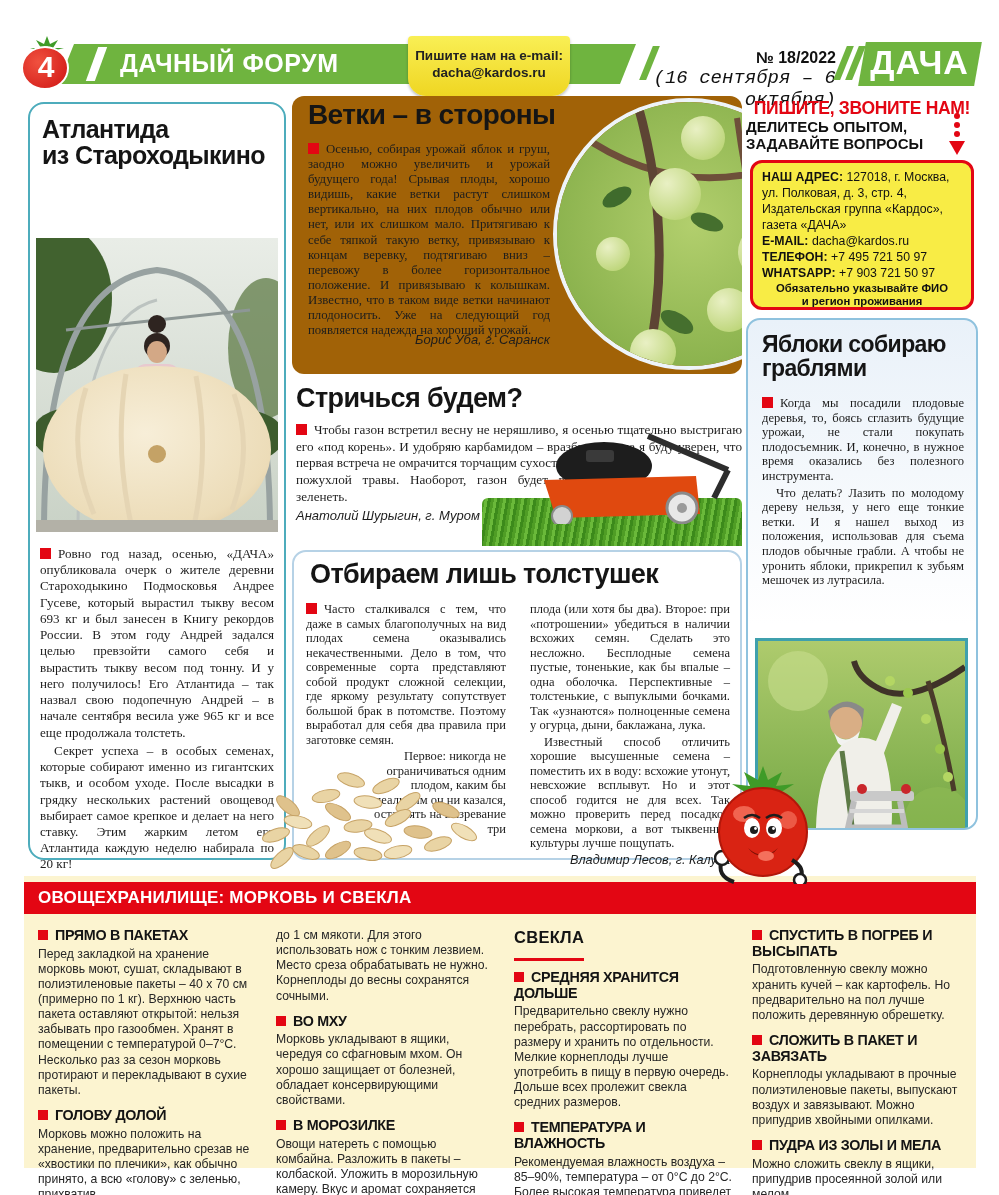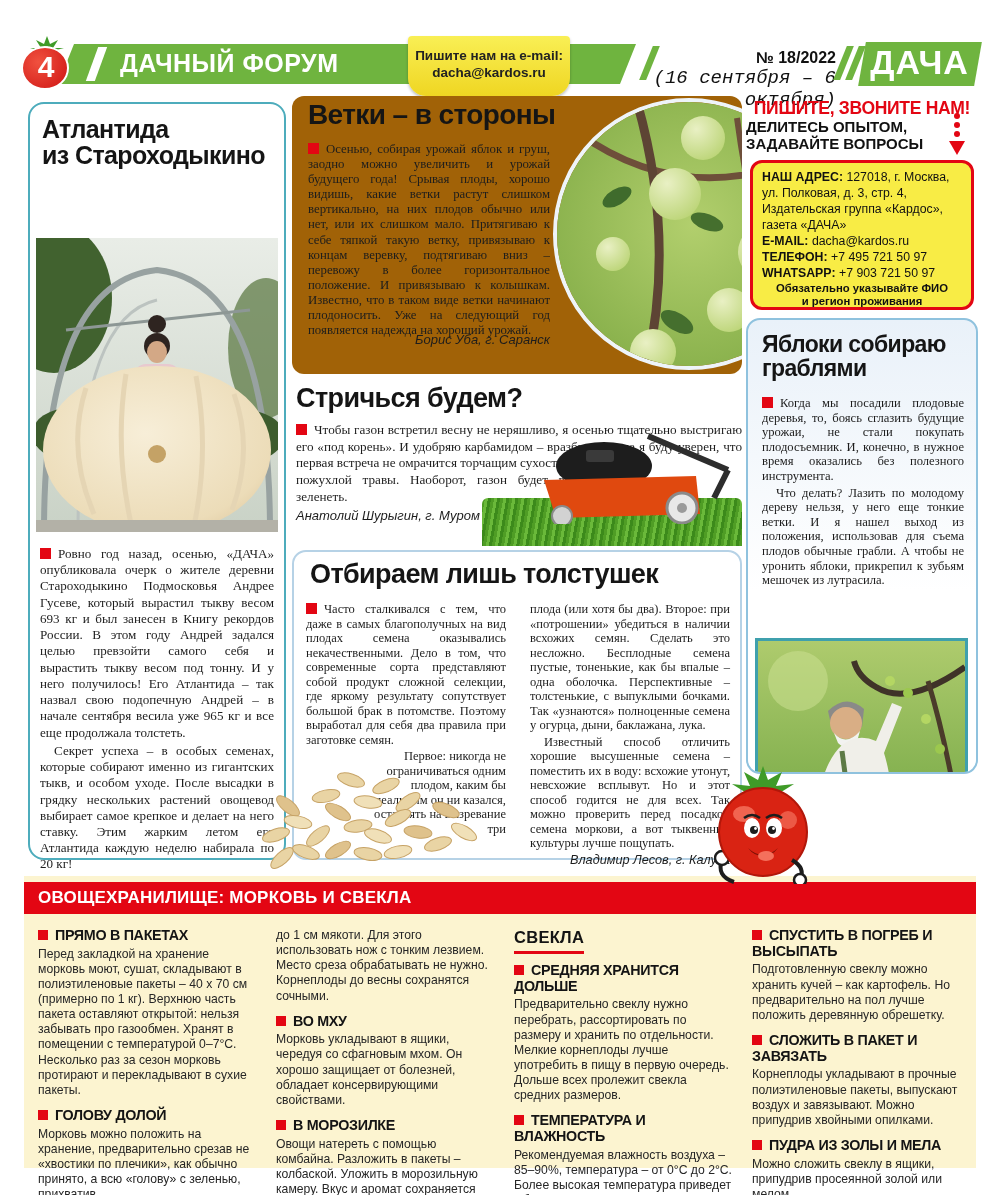--- a/index.html
+++ b/index.html
@@ -57,38 +57,38 @@
   .indent{text-indent:14px;}
   .seeds{left:246px;top:740px;width:268px;height:132px;z-index:6;}
   
   .ct-head{left:746px;top:98px;width:232px;text-align:center;color:#e30613;font-weight:bold;font-size:17.5px;letter-spacing:-0.3px;}
   .ct-sub{left:746px;top:118px;width:218px;text-align:left;color:#111;font-weight:bold;font-size:15px;line-height:1.15;}
   .ct-arrow{left:948px;top:112px;width:18px;height:46px;}
   .ct-box{left:750px;top:160px;width:224px;height:150px;background:#f8ec45;border:3px solid #e30613;border-radius:12px;
           box-sizing:border-box;padding:7px 9px;font-size:12.3px;line-height:1.3;color:#111;}
   .ct-note{text-align:center;font-weight:bold;font-size:11.3px;line-height:1.2;}
   
-  .yab-box{left:746px;top:318px;width:232px;height:456px;border:2.5px solid #8fc2de;border-radius:14px;
+  .yab-box{left:746px;top:318px;width:232px;height:512px;border:2.5px solid #8fc2de;border-radius:14px;
            background:linear-gradient(#e9f1f9,#ffffff 60%);box-sizing:border-box;overflow:hidden;}
   .yab-title{position:absolute;left:14px;top:12px;font-size:23px;}
   .yab-text{position:absolute;left:14px;top:76px;width:202px;font-size:12.6px;line-height:1.16;}
   .yab-sig{position:absolute;left:14px;top:446px;width:202px;font-size:12.6px;}
   .yab-photo{position:absolute;left:7px;top:318px;width:213px;height:220px;border:3px solid #3fa0ad;box-sizing:border-box;overflow:hidden;}
   .mascot{left:714px;top:764px;width:98px;height:120px;z-index:7;}
   
   .st-bg{left:24px;top:876px;width:952px;height:292px;background:#fcf4d0;}
   .st-banner{left:24px;top:882px;width:952px;height:32px;background:#e30613;color:#fff;font-weight:bold;
              font-size:17px;line-height:32px;padding-left:14px;box-sizing:border-box;letter-spacing:0.2px;}
   .st-col{top:928px;width:220px;}
   .st-item{margin-bottom:10px;}
   .st-head{font-weight:bold;font-size:14.3px;color:#141414;letter-spacing:-0.3px;line-height:1.1;margin-bottom:3px;}
   .sq{display:inline-block;width:10px;height:10px;background:#e30613;margin-right:7px;}
   .st-body{font-size:12.2px;line-height:1.24;color:#262626;}
   .st-sub{display:inline-block;font-weight:bold;font-size:16.5px;color:#141414;border-bottom:3px solid #e30613;
-          padding-bottom:4px;margin-bottom:9px;letter-spacing:0.3px;}
+          padding-bottom:11px;margin-bottom:9px;letter-spacing:0.3px;}
 </style>
 </head>
 <body>
 
 <div class="page">
 
   <div class="abs green-bar">
     <span class="slash"></span>
     <span class="section-title">ДАЧНЫЙ ФОРУМ</span>
   </div>

